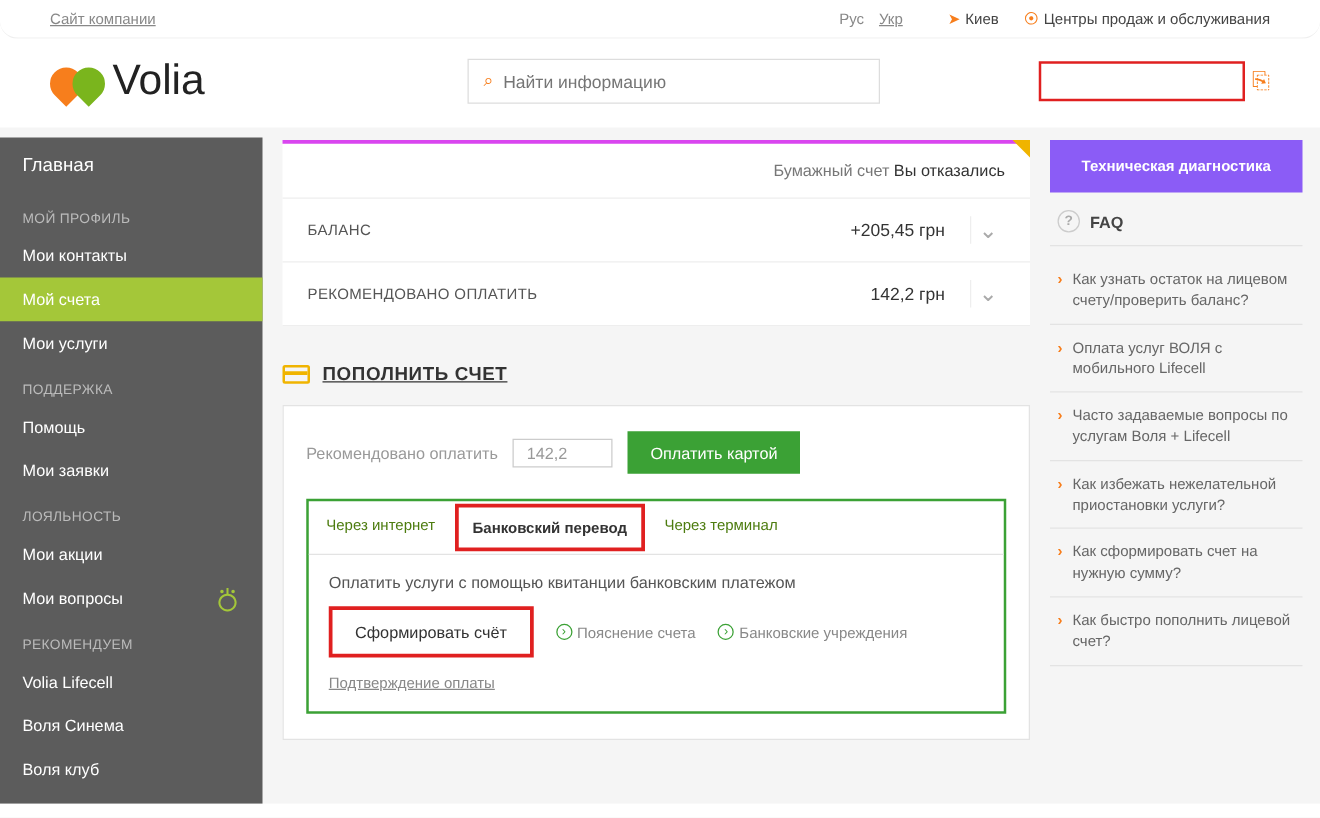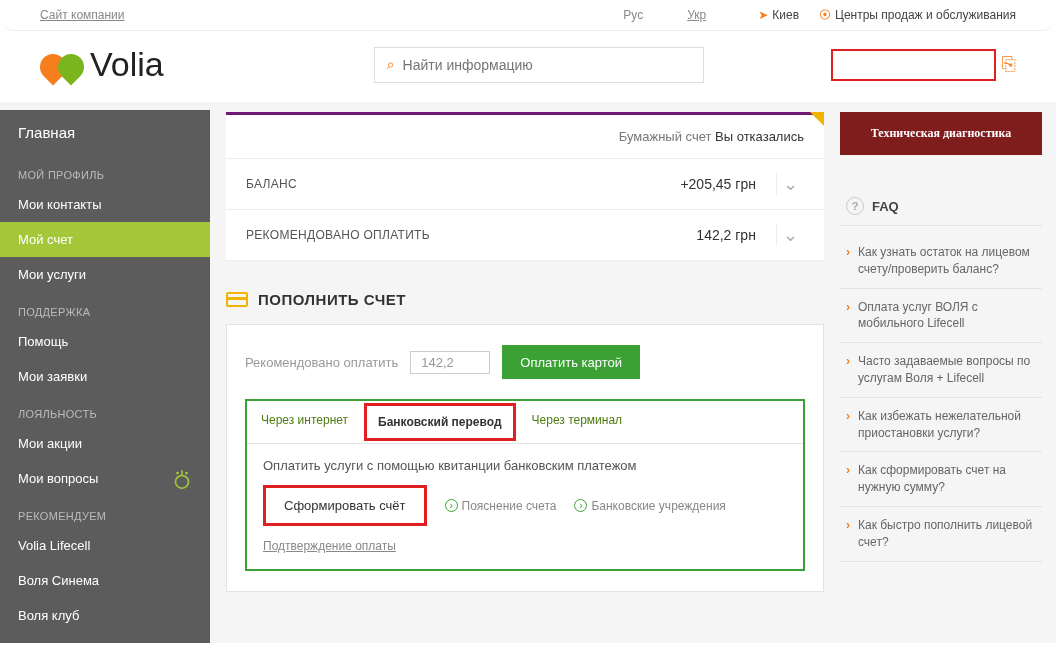--- a/index.html
+++ b/index.html
@@ -2,21 +2,21 @@
 <html><head>
 <meta charset="utf-8">
 <style>
 * { margin: 0; padding: 0; box-sizing: border-box; }
 body { font-family: Arial, sans-serif; font-size: 13px; color: #333; background: #fff; width: 1056px; }
 
 
 .topbar { display: flex; align-items: center; padding: 8px 40px; font-size: 12px; color: #888; border-bottom: 1px solid #eee; border-radius: 14px; }
 .topbar .site-link { text-decoration: underline; cursor: pointer; }
 .topbar .spacer { flex: 1; }
-.topbar .lang { margin: 0 22px; }
+.topbar .lang { margin: 0 6px; }
 .topbar .lang.under { text-decoration: underline; }
 .topbar .city-wrap { display: flex; align-items: center; margin-left: 30px; color: #444; }
 .topbar .city-wrap .icon { margin-right: 4px; }
 .topbar .centers { display: flex; align-items: center; margin-left: 20px; color: #444; }
 .topbar .centers .icon { margin-right: 4px; }
 
 
 .header { display: flex; align-items: center; padding: 14px 40px 18px; }
 .logo { display: flex; align-items: center; font-size: 34px; font-weight: 400; color: #222; }
 .logo-mark { position: relative; width: 46px; height: 30px; margin-right: 4px; }
@@ -37,30 +37,30 @@
 .sidebar a { display: block; padding: 10px 18px; color: #fff; font-size: 13px; text-decoration: none; }
 .sidebar a.main { font-size: 15px; padding: 14px 18px; }
 .sidebar a.active { background: #a4c739; color: #fff; }
 .sidebar .section-label { display: block; padding: 14px 18px 6px; color: #bbb; font-size: 11px; letter-spacing: 0.3px; }
 .sidebar .bonus-row { display: flex; align-items: center; justify-content: space-between; padding-right: 18px; }
 .sidebar .bonus-row a { flex: 1; }
 .gift-icon { color: #a4c739; font-size: 20px; }
 
 
 .main { flex: 1; padding: 2px 16px 0; }
-.main-top { background: #fff; border-top: 3px solid #701a75; position: relative; }
+.main-top { background: #fff; border-top: 3px solid #d946ef; position: relative; }
 .main-top::after { content: ''; position: absolute; top: -3px; right: 0; width: 0; height: 0; border-left: 14px solid transparent; border-top: 14px solid #f0b400; }
 .paper-row { text-align: right; padding: 14px 20px; font-size: 13px; color: #777; border-bottom: 1px solid #eee; }
 .paper-row strong { color: #333; font-weight: 400; }
 .bal-row { display: flex; align-items: center; padding: 14px 20px; border-bottom: 1px solid #eee; }
 .bal-row .lbl { color: #555; font-size: 12px; letter-spacing: 0.3px; }
 .bal-row .val { margin-left: auto; margin-right: 20px; color: #333; font-size: 14px; }
 .bal-row .chev { color: #aaa; font-size: 18px; padding: 0 6px; border-left: 1px solid #eee; height: 22px; display: flex; align-items: center; }
 
-.section-title { display: flex; align-items: center; margin: 30px 0 16px; }
+.section-title { display: flex; align-items: center; margin: 30px 0 16px; text-decoration: underline; }
 .section-title .card-icon { width: 22px; height: 15px; border: 2px solid #f0b400; border-radius: 2px; margin-right: 10px; position: relative; }
 .section-title .card-icon::after { content: ''; position: absolute; left: 0; right: 0; top: 3px; height: 3px; background: #f0b400; }
 .section-title h2 { font-size: 15px; font-weight: bold; letter-spacing: 0.5px; }
 
 .pay-panel { background: #fff; border: 1px solid #e3e3e3; padding: 20px 18px; }
 .pay-top { display: flex; align-items: center; gap: 12px; margin-bottom: 20px; }
 .pay-top .lbl { color: #999; font-size: 13px; }
 .pay-top input { width: 80px; height: 23px; border: 1px solid #ccc; padding: 0 10px; font-size: 13px; color: #999; }
 .btn-green { background: #3ba135; color: #fff; border: none; height: 34px; padding: 0 18px; font-size: 13px; cursor: pointer; }
 
@@ -71,21 +71,21 @@
 .tab-body { padding: 14px 16px 16px; }
 .tab-body .desc { font-size: 13px; color: #555; margin-bottom: 12px; }
 .tab-actions { display: flex; align-items: center; gap: 18px; margin-bottom: 12px; }
 .btn-outline { border: 3px solid #e02020; background: #fff; padding: 10px 18px; font-size: 13px; color: #333; cursor: pointer; }
 .link-g { display: flex; align-items: center; gap: 4px; color: #888; font-size: 12px; cursor: pointer; }
 .link-g .circ { width: 13px; height: 13px; border: 1.5px solid #3ba135; border-radius: 50%; display: flex; align-items: center; justify-content: center; color: #3ba135; font-size: 10px; }
 .confirm-link { color: #888; text-decoration: underline; font-size: 12px; cursor: pointer; }
 
 
 .rightcol { width: 216px; padding: 2px 14px 0 0; }
-.diag-btn { width: 100%; background: #7f1d1d; color: #fff; border: none; padding: 14px 8px; font-size: 12px; font-weight: bold; cursor: pointer; margin-bottom: 32px; font-family: Liberation Serif, serif; }
+.diag-btn { width: 100%; background: #8b5cf6; color: #fff; border: none; padding: 14px 8px; font-size: 12px; font-weight: bold; cursor: pointer; margin-bottom: 4px; }
 .faq-head { display: flex; align-items: center; gap: 8px; padding: 10px 6px; color: #444; font-weight: bold; border-bottom: 1px solid #e3e3e3; margin-bottom: 8px; }
 .faq-head .q { width: 18px; height: 18px; border: 1.5px solid #ccc; border-radius: 50%; display: flex; align-items: center; justify-content: center; font-size: 11px; color: #aaa; }
 .faq-item { display: flex; gap: 8px; padding: 10px 6px; border-bottom: 1px solid #e3e3e3; font-size: 12px; color: #666; cursor: pointer; line-height: 1.4; }
 .faq-item .arr { color: #f77e1c; font-weight: bold; flex-shrink: 0; }
 </style>
 </head>
 <body>
 
 <div class="topbar">
   <span class="site-link">Сайт компании</span>
@@ -116,21 +116,21 @@
   <span class="exit-icon">⎘</span>
 </div>
 
 <div class="layout">
 
   <div class="sidebar">
     <a class="main">Главная</a>
 
     <span class="section-label">МОЙ ПРОФИЛЬ</span>
     <a>Мои контакты</a>
-    <a class="active">Мой счет</a>
+    <a class="active">Мой счета</a>
     <a>Мои услуги</a>
 
     <span class="section-label">ПОДДЕРЖКА</span>
     <a>Помощь</a>
     <a>Мои заявки</a>
 
     <span class="section-label">ЛОЯЛЬНОСТЬ</span>
     <a>Мои акции</a>
     <div class="bonus-row">
       <a>Мои вопросы</a>

